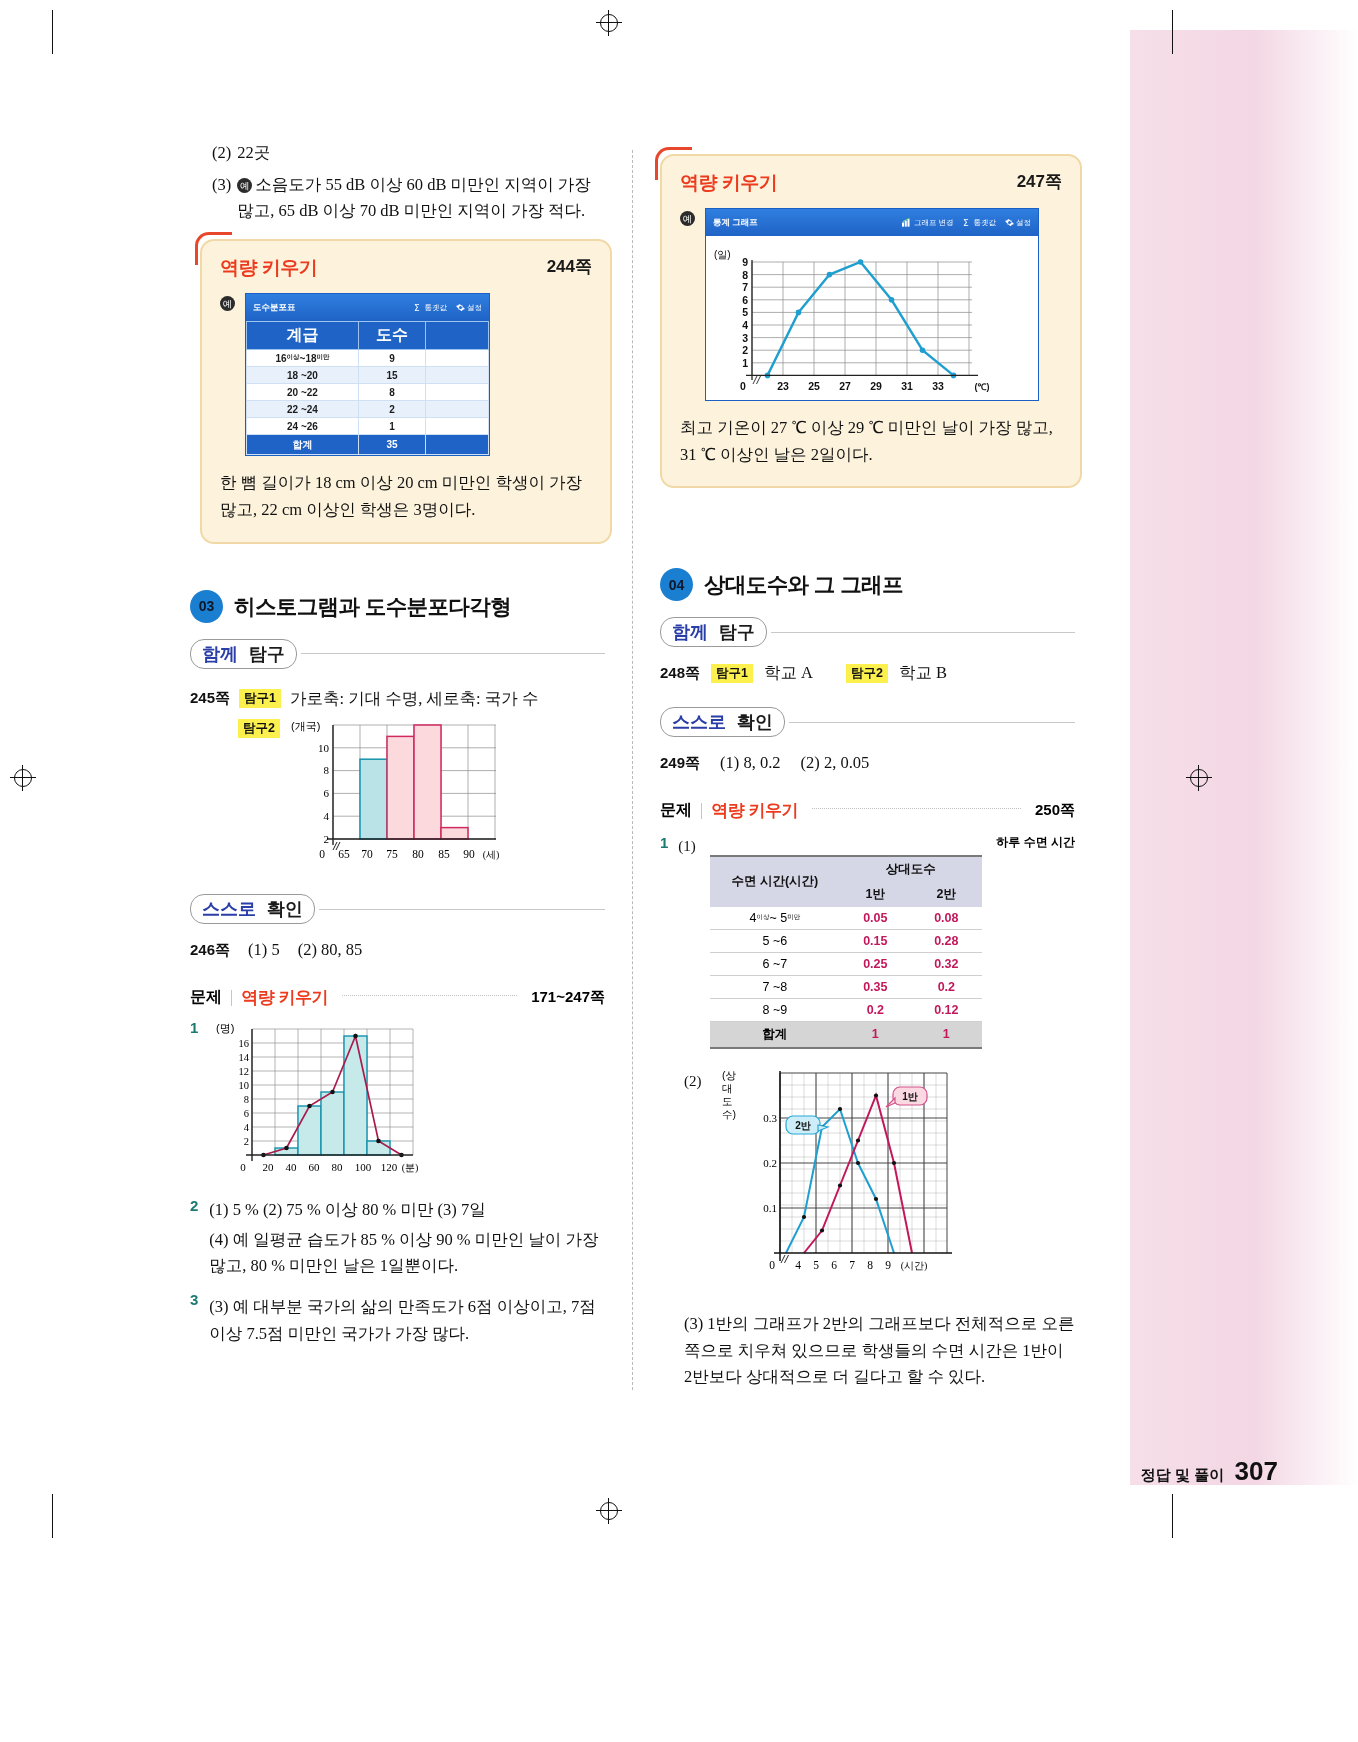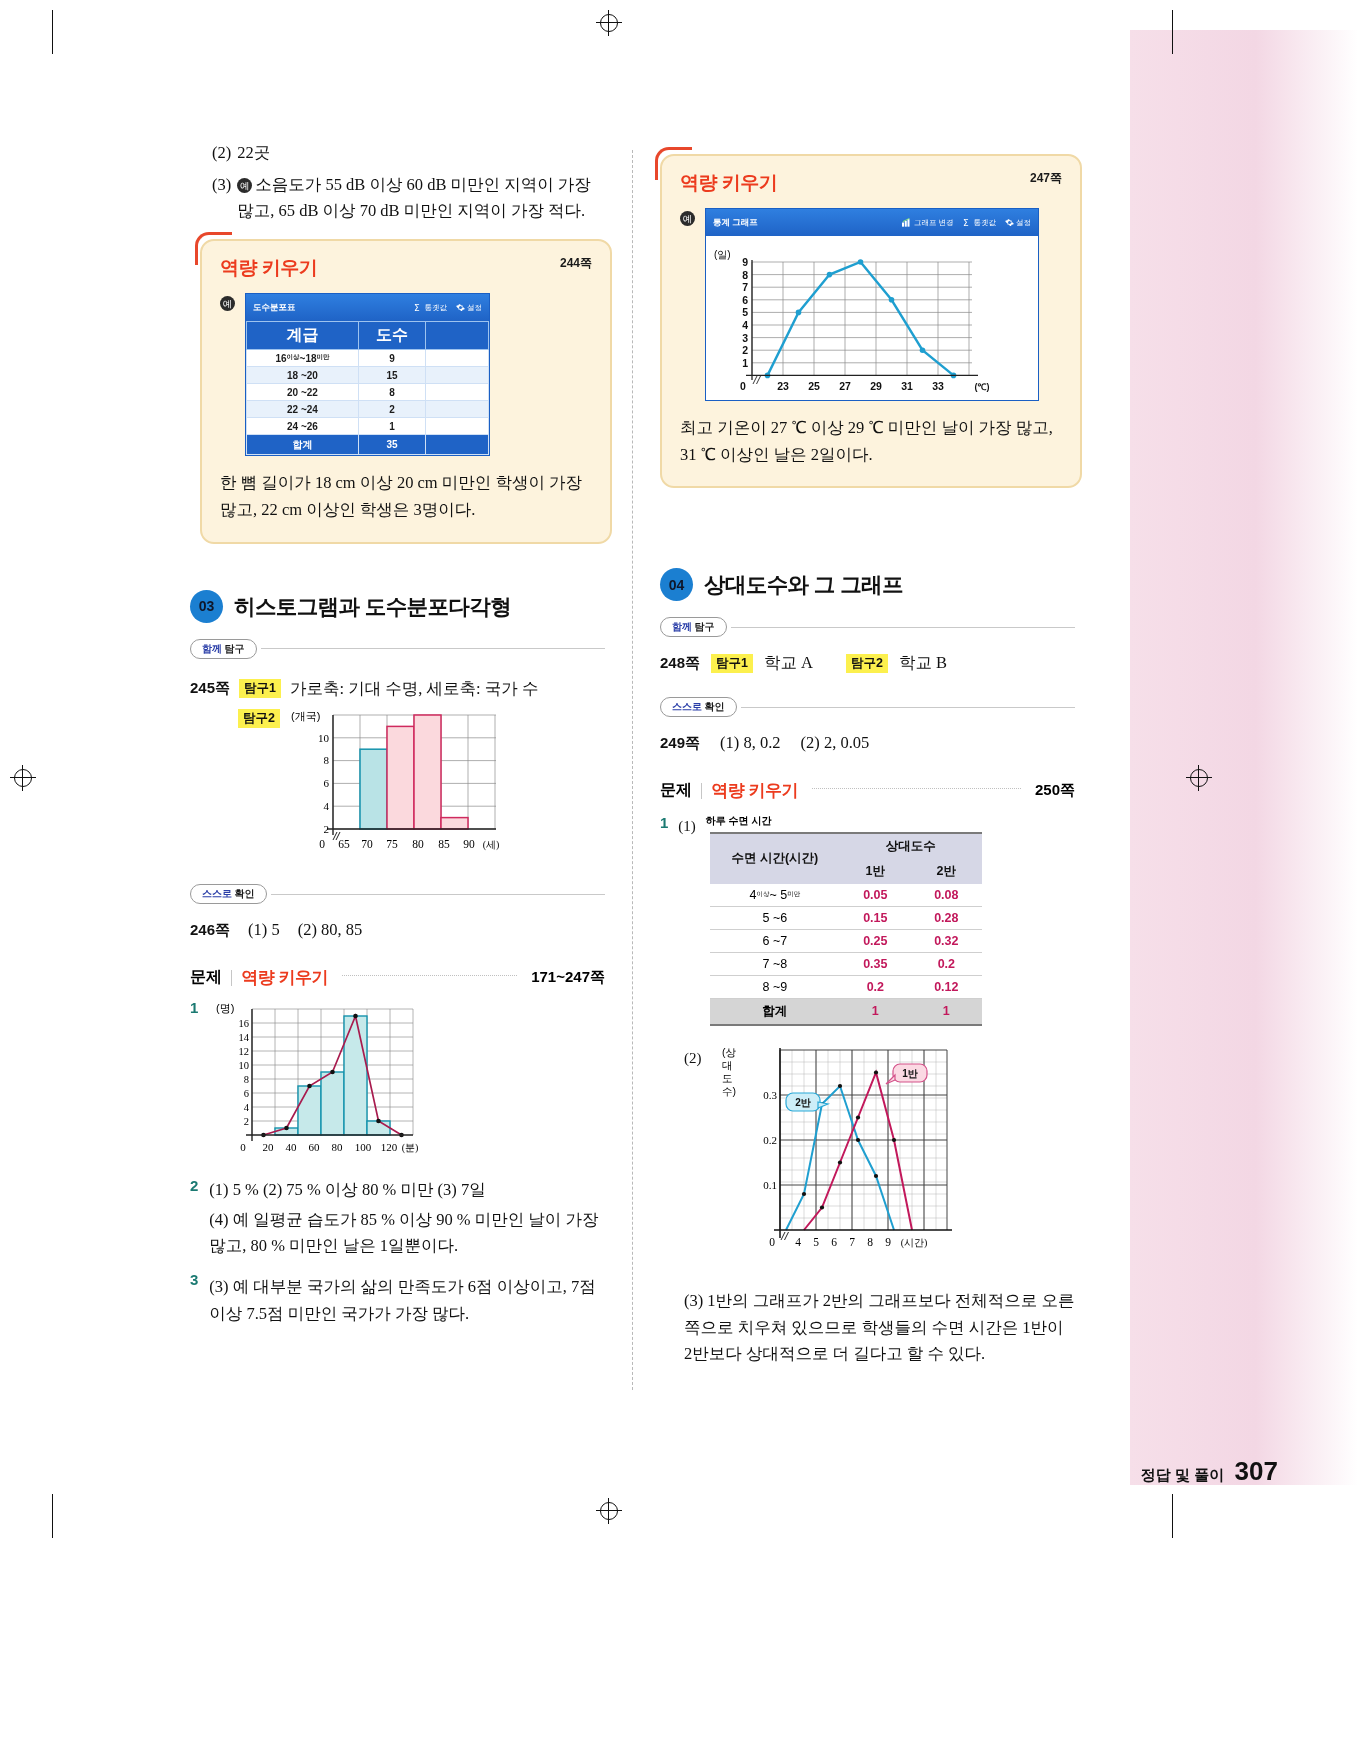--- a/index.html
+++ b/index.html
@@ -40,21 +40,21 @@
       background:#2b2b2b;color:#fff;font-size:9.5px;line-height:15px;text-align:center;
       font-family:"Liberation Sans",sans-serif;vertical-align:1px;margin-right:3px;}
 
   
   .cap-box{position:relative;background:#fdf3dd;border:2px solid #f0d9a6;border-radius:14px;
       margin-top:14px;padding:14px 18px 18px 18px;}
   .cap-box .hook{position:absolute;left:-7px;top:-9px;width:34px;height:30px;
       border-left:3px solid #e8472b;border-top:3px solid #e8472b;border-top-left-radius:14px;}
   .cap-title{font-family:"Liberation Sans",sans-serif;font-weight:bold;font-size:19px;color:#ec3b1e;
       letter-spacing:-.5px;display:inline-block;}
-  .cap-page{float:right;font-family:"Liberation Sans",sans-serif;font-weight:bold;font-size:12px;color:#1a1a1a;}
+  .cap-page{float:right;font-family:"Liberation Sans",sans-serif;font-weight:bold;font-size:17px;color:#1a1a1a;}
 
   
   .app{border:1px solid #1a5fc4;background:#fff;}
   .app-bar{background:linear-gradient(#2f7fe0,#1f63c6);color:#fff;height:27px;display:flex;
       align-items:center;justify-content:space-between;padding:0 7px;}
   .app-bar .ttl{font-family:"Liberation Sans",sans-serif;font-size:8.5px;font-weight:bold;}
   .app-bar .tools{display:flex;gap:9px;align-items:center;font-size:7.5px;font-family:"Liberation Sans",sans-serif;}
   .app-bar .tools span{display:flex;align-items:center;gap:2px;}
 
   table.freq{border-collapse:collapse;width:100%;font-family:"Liberation Sans",sans-serif;}
@@ -66,21 +66,21 @@
 
   
   .sec{display:flex;align-items:center;gap:11px;margin-top:46px;}
   .sec-badge{width:33px;height:33px;border-radius:50%;background:#1b7fd1;color:#0f172a;
       font-family:"Liberation Sans",sans-serif;font-weight:bold;font-size:14px;
       display:flex;align-items:center;justify-content:center;}
   .sec-title{font-family:"Liberation Sans",sans-serif;font-weight:bold;font-size:21.5px;color:#111;letter-spacing:-.6px;}
 
   
   .tagline{display:flex;align-items:center;gap:0;margin-top:16px;}
-  .tag{font-family:Liberation Serif, serif;font-size:10px;font-weight:bold;color:#1b1b1b;
+  .tag{font-family:Liberation Mono, monospace;font-size:18px;font-weight:bold;color:#1b1b1b;
       border:1.3px solid #9a9a9a;border-radius:14px;padding:2px 11px;white-space:nowrap;}
   .tag .hl{color:#2a3ea8;}
   .tagline .ln{flex:1;height:1px;background:#c9c9c9;margin-left:4px;}
 
   .ptag{display:inline-block;background:#fcf04e;font-family:"Liberation Sans",sans-serif;
       font-weight:bold;font-size:12.5px;padding:1px 5px;color:#111;}
   .pnum{font-family:"Liberation Sans",sans-serif;font-weight:bold;font-size:15px;color:#111;}
 
   .prob-head{display:flex;align-items:center;gap:8px;margin-top:22px;}
   .prob-head .lbl{font-family:"Liberation Sans",sans-serif;font-weight:bold;font-size:16px;}
@@ -95,21 +95,21 @@
   table.rel{border-collapse:collapse;font-family:"Liberation Sans",sans-serif;}
   table.rel th,table.rel td{border:0;padding:4px 0;text-align:center;font-size:12.5px;}
   table.rel thead th{background:#d6d7e6;font-weight:bold;color:#111;}
   table.rel tbody td{border-bottom:1px solid #cfcfcf;}
   table.rel tbody td.val{color:#c2185b;font-weight:bold;}
   table.rel tr.total td{background:#d5d5d5;font-weight:bold;}
   table.rel tr.total td.val{color:#c2185b;}
   .tb-top{border-top:2px solid #7a7a7a !important;}
   .tb-bot{border-bottom:2px solid #7a7a7a !important;}
 
-  .tbl-cap{font-family:"Liberation Sans",sans-serif;font-weight:bold;font-size:10px;text-align:left;}
+  .tbl-cap{font-family:"Liberation Sans",sans-serif;font-weight:bold;font-size:12px;text-align:right;}
 
   .footer{position:absolute;left:0;right:0;bottom:0;height:120px;}
   .foot-l{position:absolute;left:78px;bottom:48px;font-family:"Liberation Sans",sans-serif;font-size:11.5px;color:#222;}
   .foot-r{position:absolute;right:78px;bottom:48px;font-family:"Liberation Sans",sans-serif;font-size:11.5px;color:#222;}
   .pgno{position:absolute;right:78px;bottom:270px;font-family:"Liberation Sans",sans-serif;}
   .pgno .lab{font-size:15px;font-weight:bold;color:#111;}
   .pgno .no{font-size:26px;font-weight:bold;color:#111;margin-left:6px;}
 
   svg{display:block;}
   .callout{font-family:"Liberation Sans",sans-serif;font-size:10px;font-weight:bold;}

